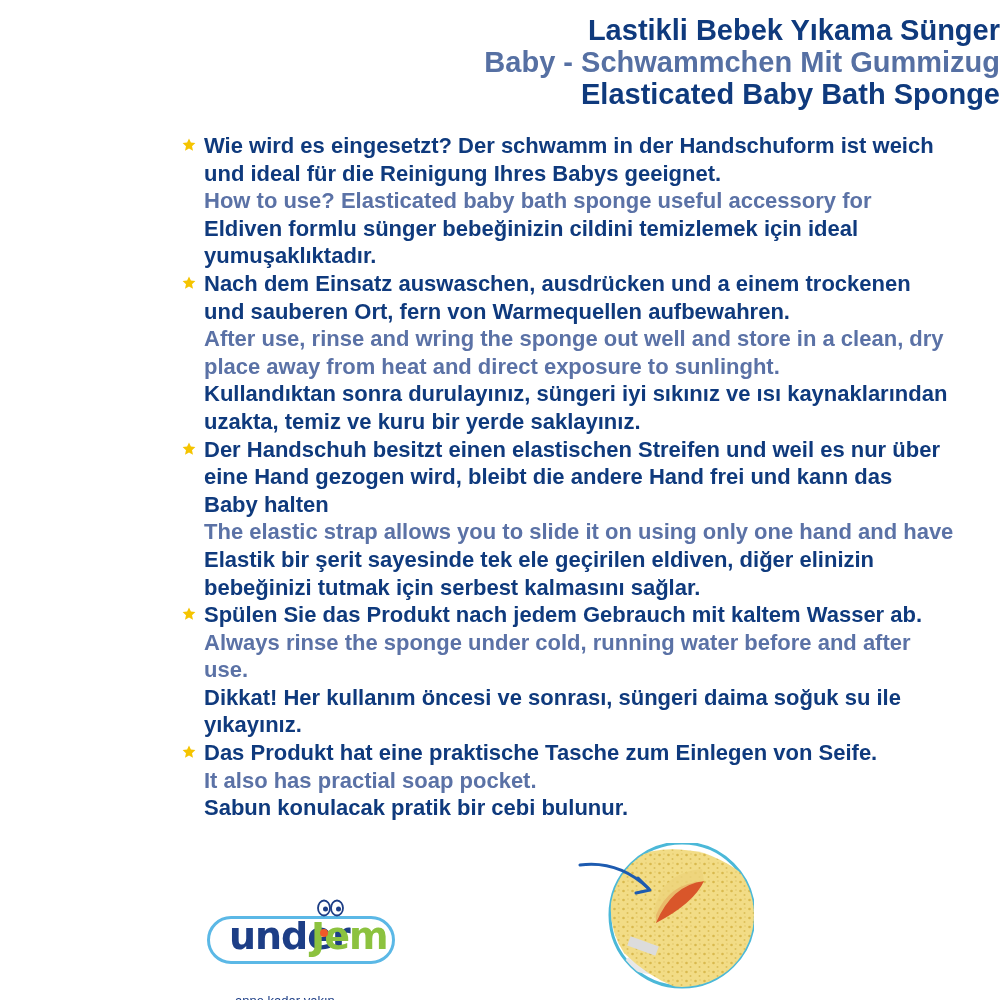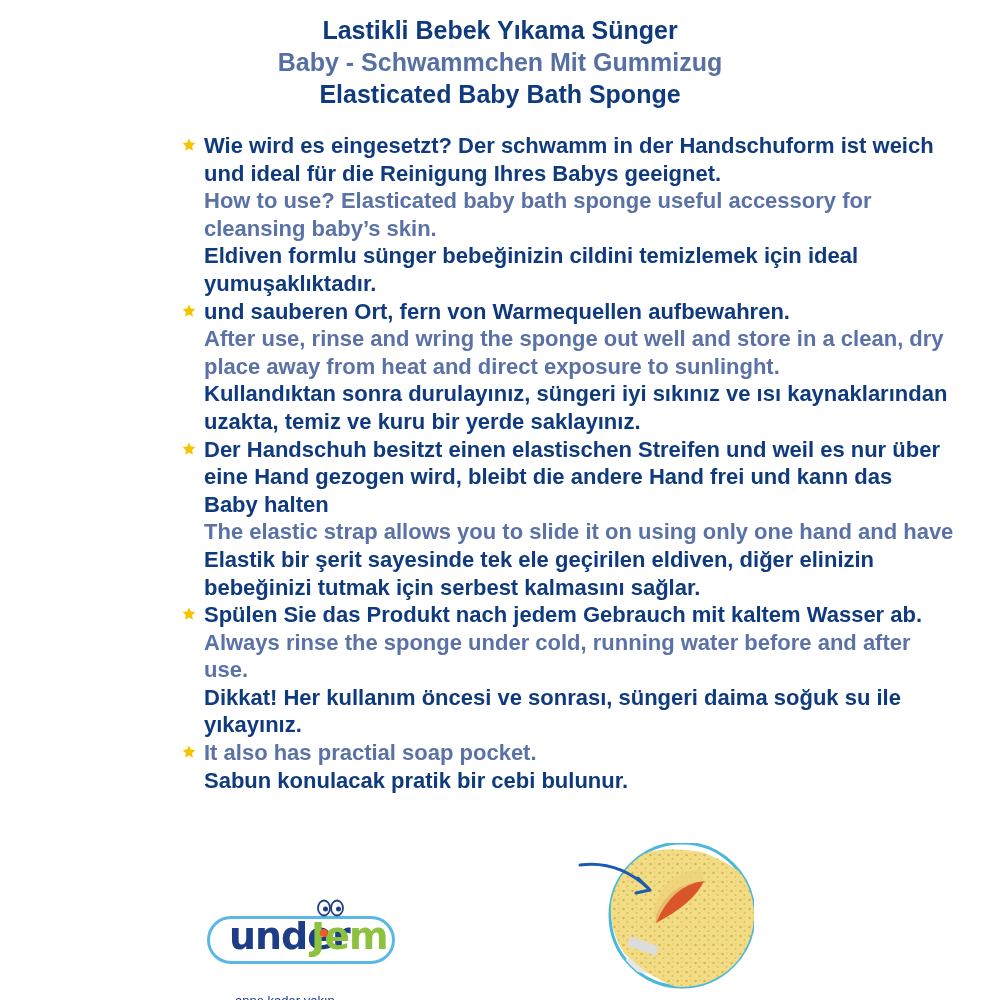--- a/index.html
+++ b/index.html
@@ -1,19 +1,19 @@
 <!DOCTYPE html>
 <html><head>
 <meta charset="utf-8">
 <style>
   html, body { margin: 0; padding: 0; background: #ffffff; }
   body { width: 1000px; height: 1000px; position: relative; overflow: hidden;
          font-family: "Liberation Sans", "DejaVu Sans", sans-serif; }
   .titles { position: absolute; top: 14px; left: 0; width: 1000px; text-align: center; }
-  .title { font-weight: bold; font-size: 25px; line-height: 32px; letter-spacing: 0px; }
+  .title { font-weight: bold; font-size: 29px; line-height: 32px; letter-spacing: 0px; text-align: right; }
   .t-dark { color: #0f3a7d; }
   .t-light { color: #5670a3; }
   .content { position: absolute; top: 132px; left: 204px; width: 620px; }
   .line { font-size: 22px; line-height: 27.6px; font-weight: bold; white-space: nowrap; }
   .dark { color: #0f3a7d; }
   .light { color: #5b72a6; font-weight: bold; }
   .bullet { position: absolute; left: -22px; width: 14px; height: 14px; margin-top: 6px; }
   .item { position: relative; }
   .logo { position: absolute; left: 203px; top: 896px; width: 190px; height: 90px; }
   .logo-pill { position: absolute; left: 4px; top: 20px; width: 182px; height: 42px;
@@ -36,28 +36,28 @@
 </div>
 
 <div class="content" id="content">
     <div class="item">
       <svg class="bullet" viewBox="0 0 14 14">
         <polygon points="7,0.5 8.9,4.6 13.4,5.1 10,8.2 11,12.8 7,10.4 3,12.8 4,8.2 0.6,5.1 5.1,4.6" fill="#f5c400"></polygon>
       </svg>
       <div class="line dark">Wie wird es eingesetzt? Der schwamm in der Handschuform ist weich</div>
       <div class="line dark">und ideal für die Reinigung Ihres Babys geeignet.</div>
       <div class="line light">How to use? Elasticated baby bath sponge useful accessory for</div>
-      <div class="line light">cleansing baby’s skin.</div>
       <div class="line dark">Eldiven formlu sünger bebeğinizin cildini temizlemek için ideal</div>
       <div class="line dark">yumuşaklıktadır.</div>
     </div>
     <div class="item">
       <svg class="bullet" viewBox="0 0 14 14">
         <polygon points="7,0.5 8.9,4.6 13.4,5.1 10,8.2 11,12.8 7,10.4 3,12.8 4,8.2 0.6,5.1 5.1,4.6" fill="#f5c400"></polygon>
       </svg>
+      <div class="line dark">Nach dem Einsatz auswaschen, ausdrücken und a einem trockenen</div>
       <div class="line dark">und sauberen Ort, fern von Warmequellen aufbewahren.</div>
       <div class="line light">After use, rinse and wring the sponge out well and store in a clean, dry</div>
       <div class="line light">place away from heat and direct exposure to sunlinght.</div>
       <div class="line dark">Kullandıktan sonra durulayınız, süngeri iyi sıkınız ve ısı kaynaklarından</div>
       <div class="line dark">uzakta, temiz ve kuru bir yerde saklayınız.</div>
     </div>
     <div class="item">
       <svg class="bullet" viewBox="0 0 14 14">
         <polygon points="7,0.5 8.9,4.6 13.4,5.1 10,8.2 11,12.8 7,10.4 3,12.8 4,8.2 0.6,5.1 5.1,4.6" fill="#f5c400"></polygon>
       </svg>
@@ -75,20 +75,21 @@
       <div class="line dark">Spülen Sie das Produkt nach jedem Gebrauch mit kaltem Wasser ab.</div>
       <div class="line light">Always rinse the sponge under cold, running water before and after</div>
       <div class="line light">use.</div>
       <div class="line dark">Dikkat! Her kullanım öncesi ve sonrası, süngeri daima soğuk su ile</div>
       <div class="line dark">yıkayınız.</div>
     </div>
     <div class="item">
       <svg class="bullet" viewBox="0 0 14 14">
         <polygon points="7,0.5 8.9,4.6 13.4,5.1 10,8.2 11,12.8 7,10.4 3,12.8 4,8.2 0.6,5.1 5.1,4.6" fill="#f5c400"></polygon>
       </svg>
+      <div class="line dark">Das Produkt hat eine praktische Tasche zum Einlegen von Seife.</div>
       <div class="line light">It also has practial soap pocket.</div>
       <div class="line dark">Sabun konulacak pratik bir cebi bulunur.</div>
     </div>
   </div>
 
 <div class="logo">
   <div class="logo-pill"></div>
   <svg class="eyes" width="30" height="22">
     <ellipse cx="8" cy="10" rx="6" ry="7.5" fill="#fff" stroke="#1d3e86" stroke-width="1.8"></ellipse>
     <ellipse cx="21" cy="10" rx="6" ry="7.5" fill="#fff" stroke="#1d3e86" stroke-width="1.8"></ellipse>

